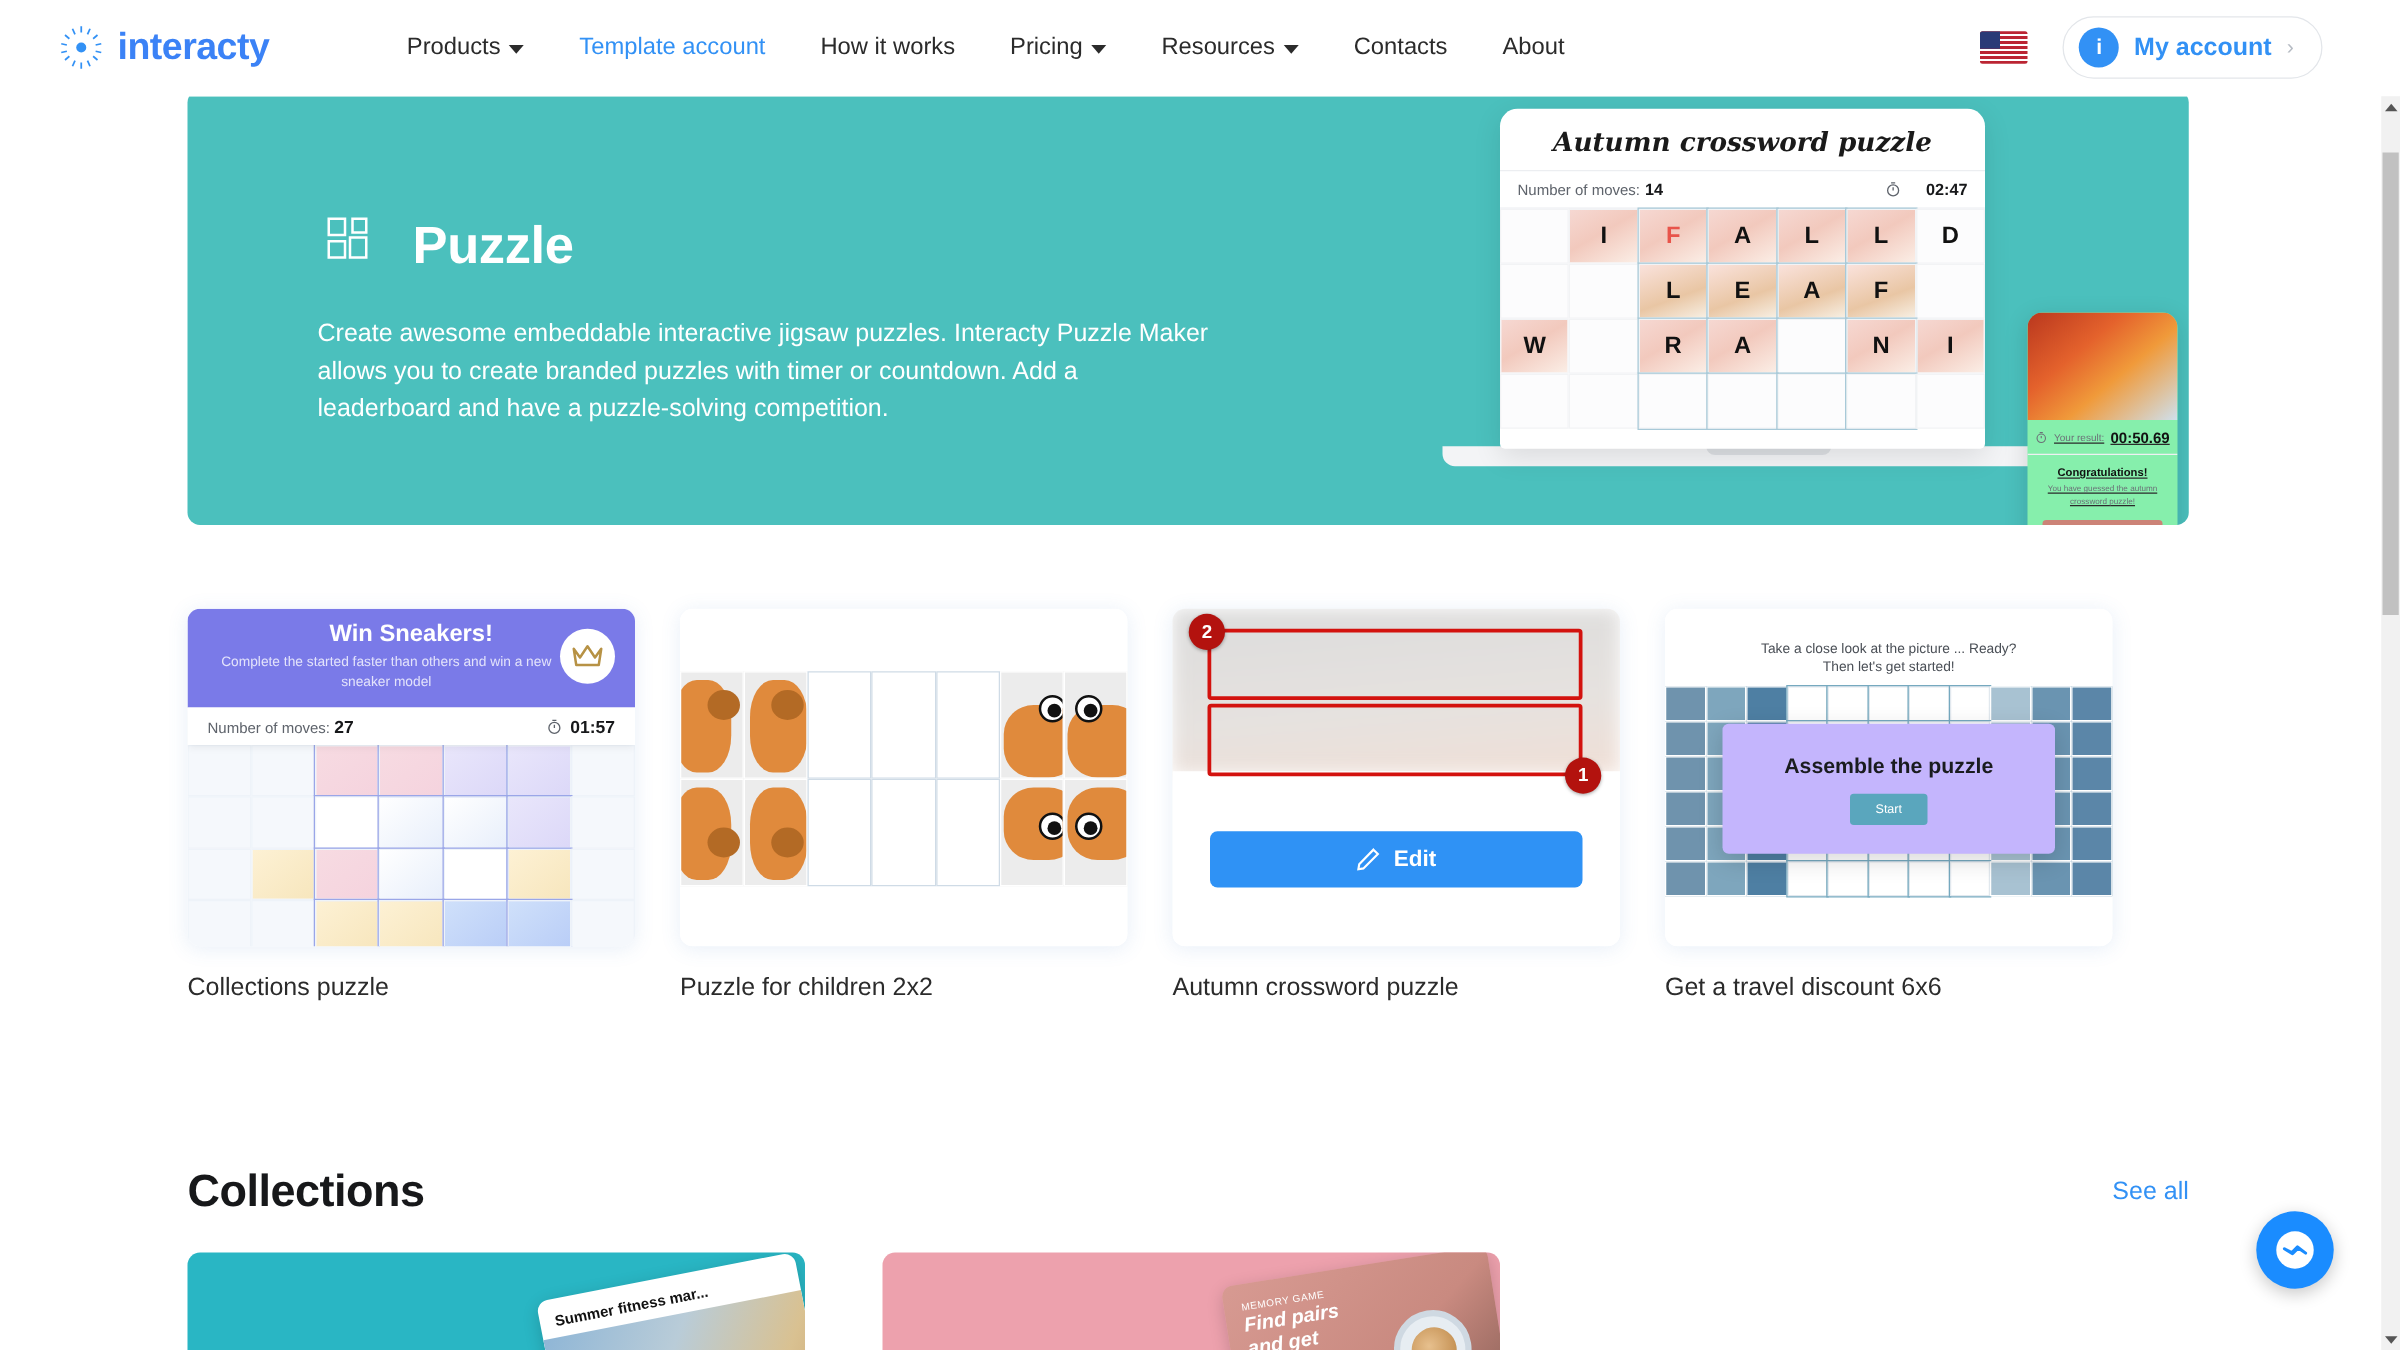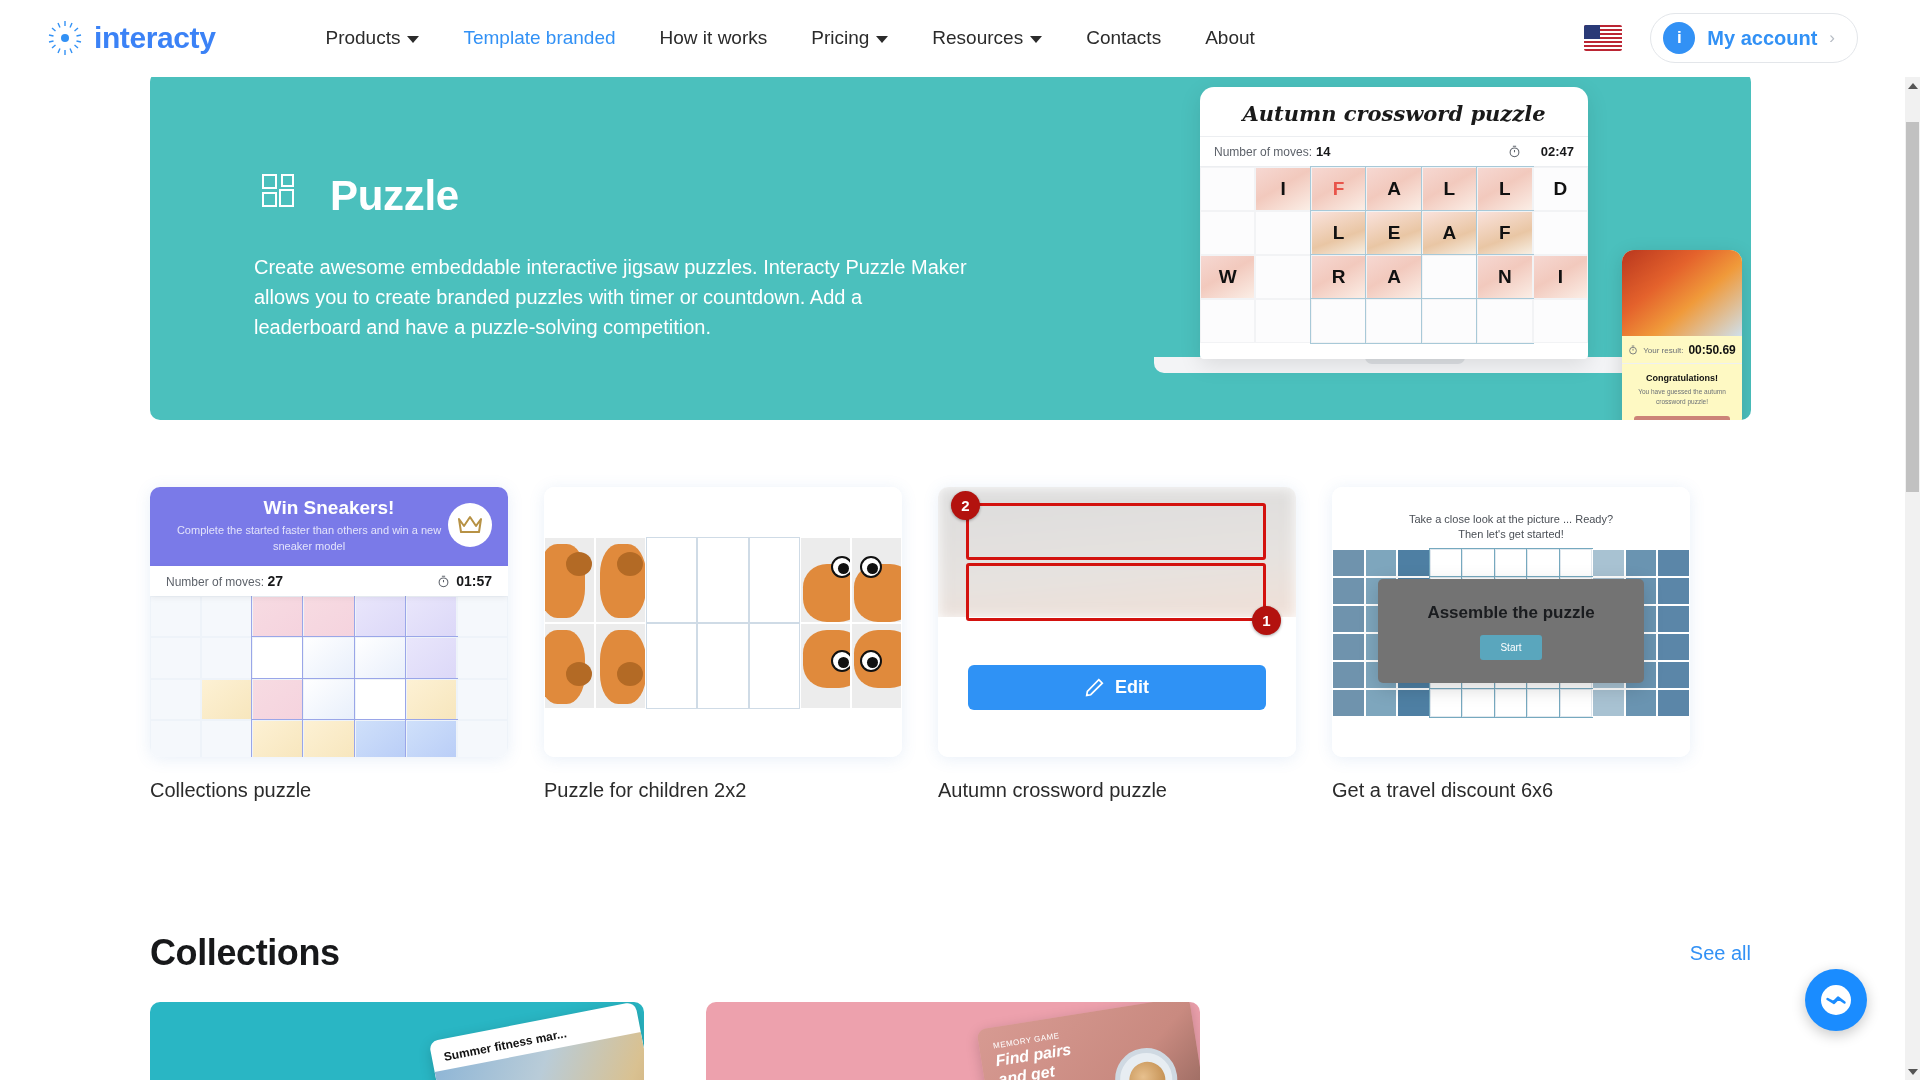--- a/index.html
+++ b/index.html
@@ -72,22 +72,22 @@
   .cw-meta b { color:#17181a; font-size:13px; margin-left:4px;}
   .cw-grid { display:grid; grid-template-columns:repeat(7,1fr); grid-template-rows:repeat(4,44px); }
   .cw-cell { border:1px solid #f2f3f5; display:flex; align-items:center; justify-content:center;
              font-size:19px; font-weight:700; color:#111; background:#fcfcfd; }
   .cw-cell.img { background:linear-gradient(150deg,#f6d8d2,#f2c9bd 45%,#fbeee6); }
   .cw-cell.imgb { background:linear-gradient(160deg,#fae2dc,#e9c6a4 60%,#f7efe3); }
   .cw-active { outline:1.5px solid #a8c9d8; }
   .cw-cell.red { color:#e8544a; }
   
   .phone {
-    position:absolute; left:1472px; top:178px; width:120px; height:215px; background:#fef9c3;
-    border-radius:12px; box-shadow:0 5px 20px rgba(0,0,0,.14); overflow:hidden; z-index:3;
+    position:absolute; left:1472px; top:178px; width:120px; height:215px; background:#86efac;
+    border-radius:12px; box-shadow:0 5px 20px rgba(0,0,0,.14); overflow:hidden; z-index:3;text-decoration:underline;
   }
   .phone-img { height:86px; background:linear-gradient(140deg,#b9371e,#e4622c 35%,#f09a3a 60%,#cfe0ec 100%); }
   .phone-res { display:flex; align-items:center; justify-content:center; gap:5px; font-size:8px; color:#6b7077; padding:7px 0 6px; border-bottom:1px solid #eef0f2;}
   .phone-res b { font-size:12px; color:#111; }
   .phone-congr { text-align:center; font-size:9px; font-weight:700; color:#111; margin-top:9px;}
   .phone-sub { text-align:center; font-size:6.5px; color:#6b7077; line-height:10px; margin-top:4px; padding:0 10px;}
   .phone-btn1 { margin:9px 12px 0; height:17px; border-radius:3px; background:#cc8377; color:#fff; font-size:7.5px;
                 display:flex; align-items:center; justify-content:center;}
 
   
@@ -141,21 +141,21 @@
                display:flex;align-items:center;justify-content:center;font-size:15px;font-weight:700;z-index:6;
                box-shadow:0 1px 3px rgba(0,0,0,.35);}
 
   
   .tv-wrap { height:270px; background:#fff; position:relative; }
   .tv-text { text-align:center; font-size:11px; color:#4a4f56; line-height:15px; padding:25px 30px 7px;}
   .tv-grid { display:grid; grid-template-columns:repeat(11,1fr); grid-template-rows:repeat(6,28px); }
   .tv-cell { border:1px solid #fff; background:#5e8bab; }
   .tv-cell.blank { background:#fff; border:1px solid #e1e8ee; }
   .tv-board { outline:1.6px solid #76a9bf; }
-  .tv-modal { position:absolute; left:46px; top:92px; width:266px; height:104px; background:#737373;
+  .tv-modal { position:absolute; left:46px; top:92px; width:266px; height:104px; background:#c4b5fd;
               border-radius:5px; box-shadow:0 5px 20px rgba(0,0,0,.16); display:flex; flex-direction:column;
               align-items:center; justify-content:center; gap:12px;}
   .tv-modal-t { font-size:17px; font-weight:700; color:#1a1c1f;}
   .tv-start { width:62px;height:25px;border-radius:3px;background:#5aa6bd;color:#fff;font-size:10px;
               display:flex;align-items:center;justify-content:center;cursor:pointer;}
 
   
   .coll-head { position:absolute; left:150px; top:855px; width:1601px; display:flex; align-items:center; justify-content:space-between;}
   .coll-title { font-size:36px; font-weight:700; color:#17181a; letter-spacing:-0.4px;}
   .coll-see { font-size:20px; color:#3291f5; cursor:pointer;}
@@ -218,21 +218,21 @@
     </span>
     <span class="logo-text">interacty</span>
   </div>
 
   <div class="nav-links">
     <div class="nav-link">
       <span>Products</span>
       <span class="caret"></span>
     </div>
     <div class="nav-link active">
-      <span>Template branded</span>
+      <span>Template account</span>
     </div>
     <div class="nav-link">
       <span>How it works</span>
     </div>
     <div class="nav-link">
       <span>Pricing</span>
       <span class="caret"></span>
     </div>
     <div class="nav-link">
       <span>Resources</span>

